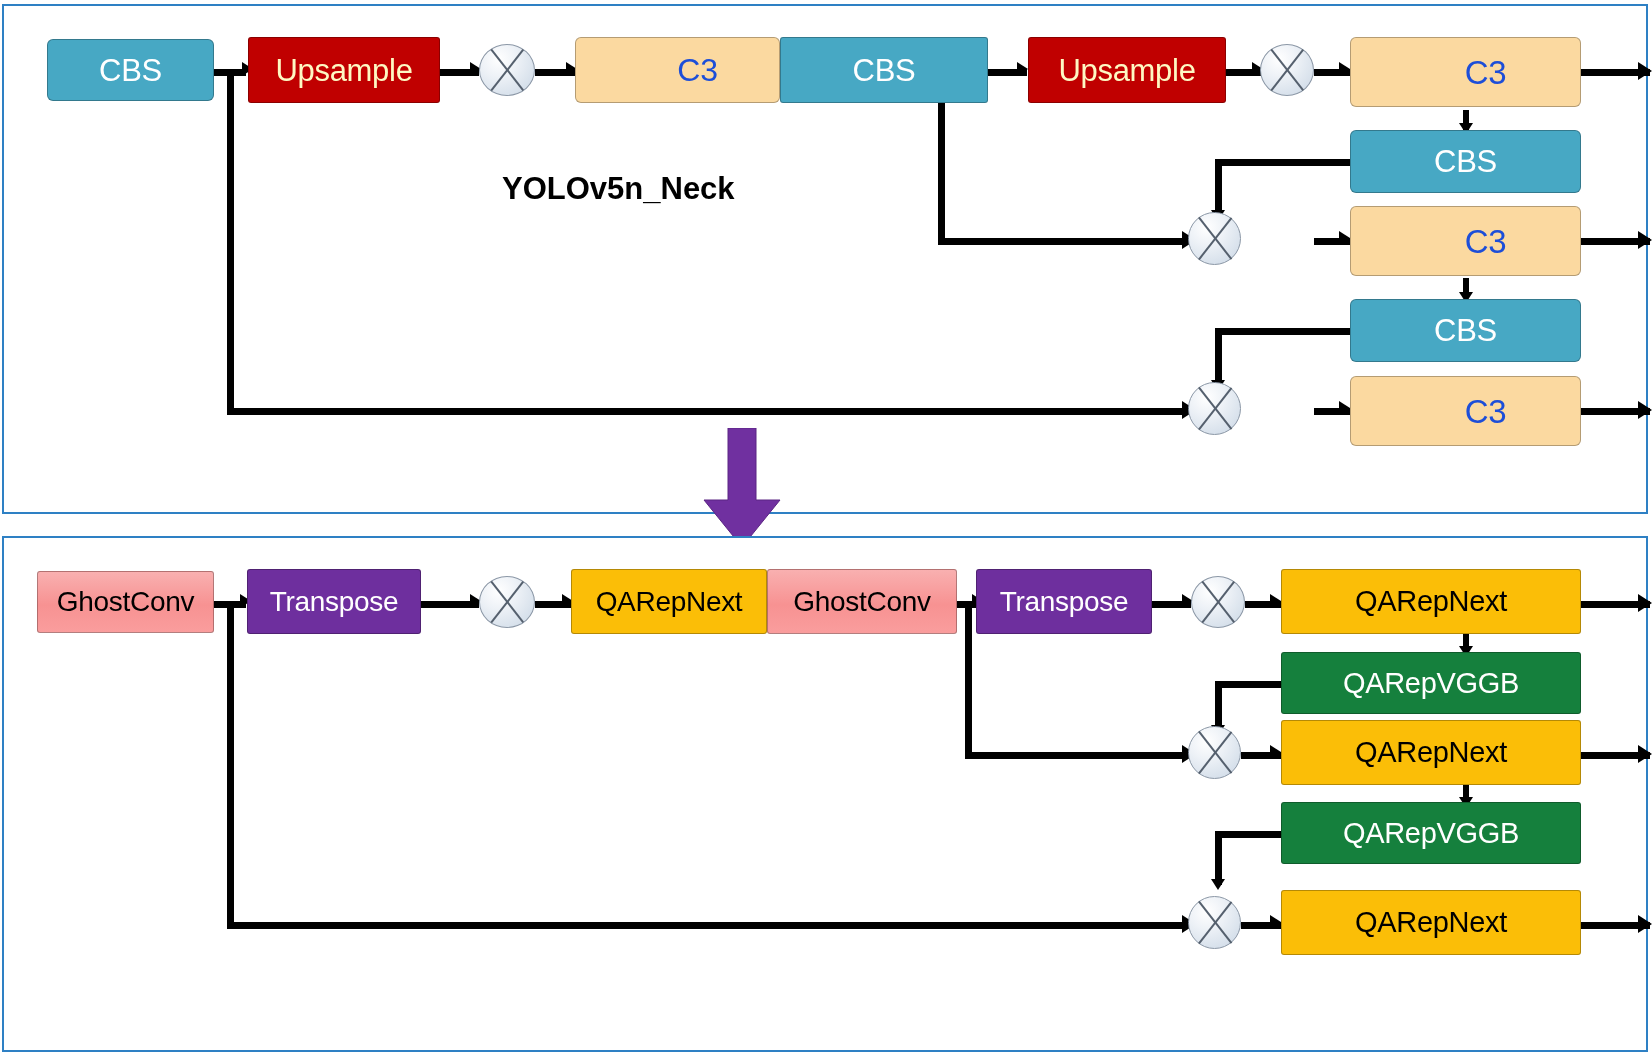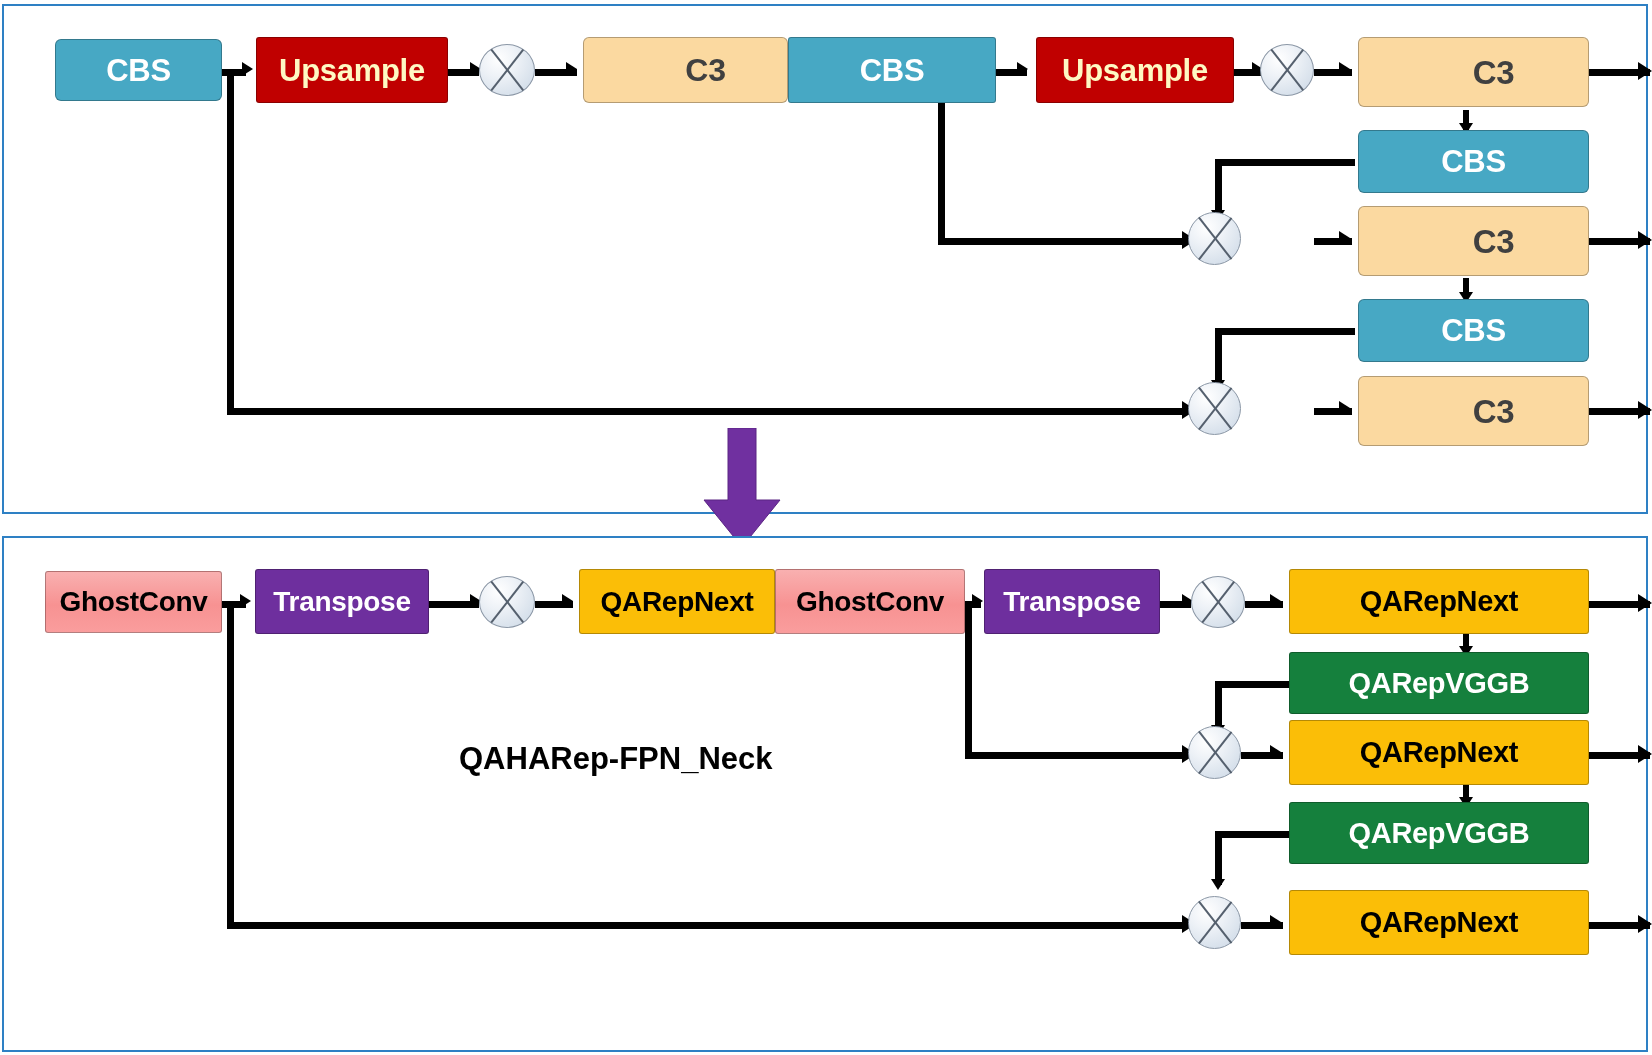--- a/index.html
+++ b/index.html
@@ -5,27 +5,27 @@
   html,body{margin:0;padding:0;background:#ffffff;}
   body{width:1652px;height:1055px;position:relative;
        font-family:"Liberation Sans","DejaVu Sans",sans-serif;overflow:hidden;}
 
   .panel{position:absolute;border:2px solid #2e80c4;background:#ffffff;box-sizing:border-box;}
   #panel-top{left:2px;top:4px;width:1646px;height:510px;}
   #panel-bottom{left:2px;top:536px;width:1646px;height:516px;}
 
   .node{position:absolute;box-sizing:border-box;display:flex;align-items:center;
         justify-content:center;border-radius:6px;border:1px solid rgba(0,0,0,.28);
-        font-weight:bold;letter-spacing:-.3px;line-height:1;text-align:left;
-        white-space:nowrap;margin-left:8px;}
+        font-weight:normal;letter-spacing:-.3px;line-height:1;text-align:left;
+        white-space:nowrap;}
   .node.sq{border-radius:3px;}
 
   .c-cbs   {background:#47a8c4;color:#ffffff;}
   .c-up    {background:#c00000;color:#fef9c3;}
-  .c-c3    {background:#fbd9a0;color:#404040;padding-left:40px;}
+  .c-c3    {background:#fbd9a0;color:#1d4ed8;padding-left:40px;}
   .c-ghost {background:linear-gradient(180deg,#f9b0b0 0%,#f79292 55%,#fa9d9d 100%);color:#000000;}
   .c-trans {background:#6e2f9e;color:#ffffff;}
   .c-qarep {background:#fbbe07;color:#000000;}
   .c-qvggb {background:#15803d;color:#ffffff;}
 
   
   .merge{position:absolute;border-radius:50%;
          background:radial-gradient(circle at 35% 28%,#ffffff 0%,#eef2f7 35%,#c9d6e4 100%);
          border:1px solid #8b97a6;box-sizing:border-box;}
   .merge::before,.merge::after{content:"";position:absolute;left:50%;top:-2%;
@@ -145,20 +145,21 @@
   </div>
 
   <div class="node c-cbs" style="left:1346px;top:293px;width:231px;height:63px;font-size:31px;">
     <span>CBS</span>
   </div>
 
   <div class="node c-c3" style="left:1346px;top:370px;width:231px;height:70px;font-size:33px;">
     <span>C3</span>
   </div>
 
+  <div class="caption" style="left:498px;top:165px;font-size:31px;">YOLOv5n_Neck</div>
 </div>
 
 <svg id="purple-arrow" viewBox="0 0 80 120">
   <polygon points="26,0 54,0 54,72 78,72 40,119 2,72 26,72" fill="#7030a0" stroke="#5b2483" stroke-width="1"></polygon>
 </svg>
 
 <div id="panel-bottom" class="panel">
 
   <div class="line h" style="left:208px;top:63px;width:34px;"></div>
   <div class="arrowR sm" style="left:236px;top:56px;"></div>
@@ -245,14 +246,13 @@
   </div>
 
   <div class="node c-qvggb sq" style="left:1277px;top:264px;width:300px;height:62px;font-size:29px;">
     <span>QARepVGGB</span>
   </div>
 
   <div class="node c-qarep sq" style="left:1277px;top:352px;width:300px;height:65px;font-size:29px;">
     <span>QARepNext</span>
   </div>
 
-  <div class="caption" style="left:455px;top:203px;font-size:31px;">QAHARep-FPN_Neck</div>
 </div>
 
 </body></html>

